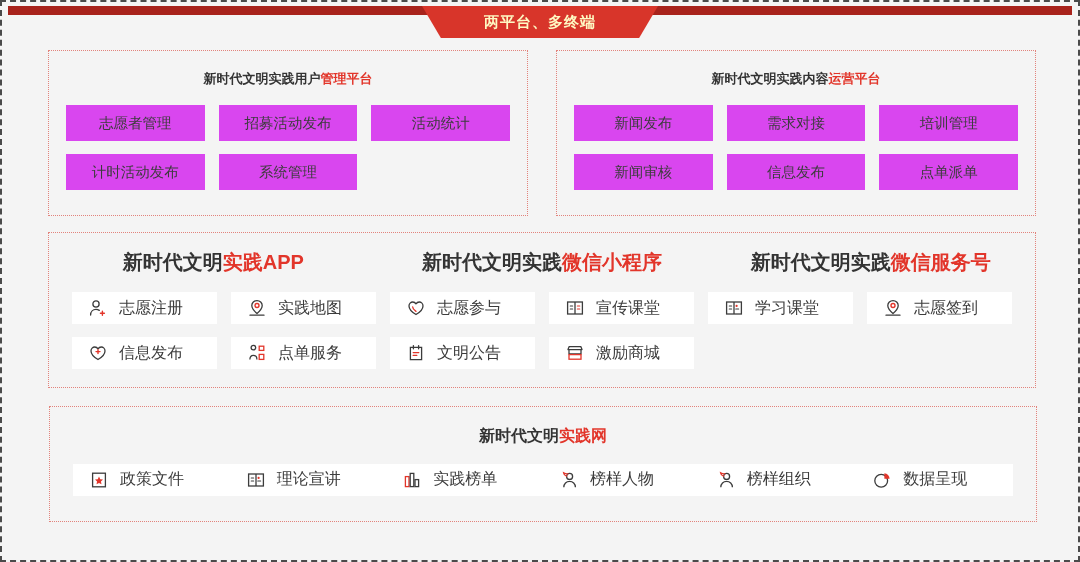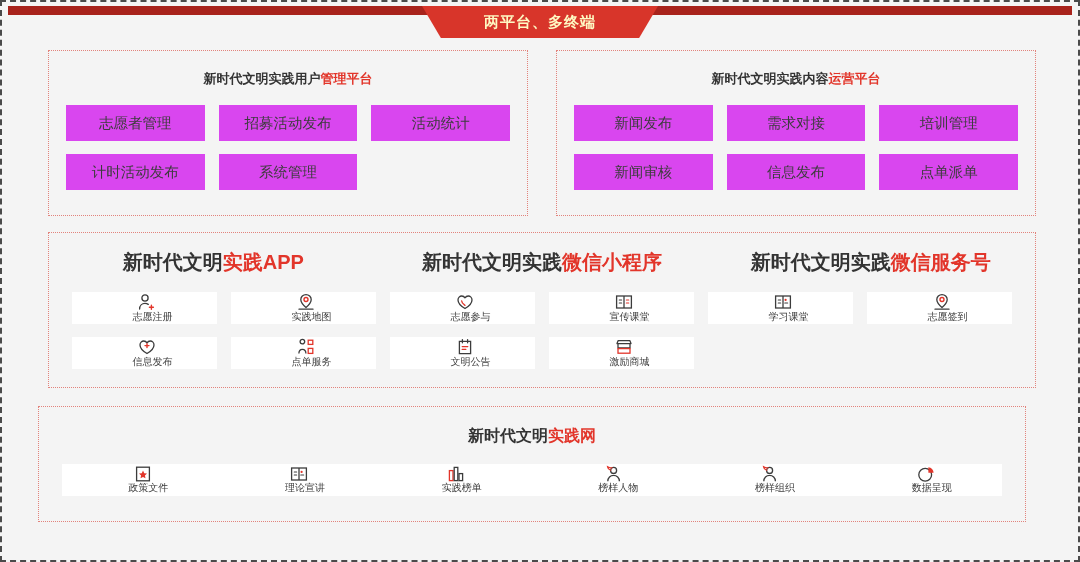--- a/index.html
+++ b/index.html
@@ -70,25 +70,24 @@
     white-space: nowrap;
     text-align: center;
   }
 
   
   .itile {
     background: #ffffff;
     display: flex;
     align-items: center;
     height: 32px;
-    font-size: 10px;
+    font-size: 16px;
     color: #3c3c3c;
     white-space: nowrap;
     padding-left: 16px;
-    flex-direction: column;
   }
   .itile .ico {
     width: 20px; height: 20px;
     flex: 0 0 20px;
     display: flex; align-items: center; justify-content: center;
     margin-right: 11px;
   }
   .itile .lbl { line-height: 1; }
   svg { display: block; overflow: visible; }
 
@@ -116,21 +115,21 @@
     display: grid;
     grid-template-columns: repeat(6, 1fr);
     column-gap: 14px;
     row-gap: 13px;
     width: 940px;
     margin: 16px auto 0 auto;
   }
   .sec2-grid .slot-empty { visibility: hidden; }
 
   
-  #panel-web { left: 36px; top: 404px; width: 988px; height: 116px; }
+  #panel-web { left: 47px; top: 404px; width: 988px; height: 116px; }
   .sec3-title { margin-top: 19px; font-size: 16px; }
   .sec3-grid {
     display: grid;
     grid-template-columns: repeat(6, 1fr);
     width: 940px;
     margin: 17px auto 0 auto;
     font-family: Liberation Mono, monospace;
   }
 </style>
 </head>

